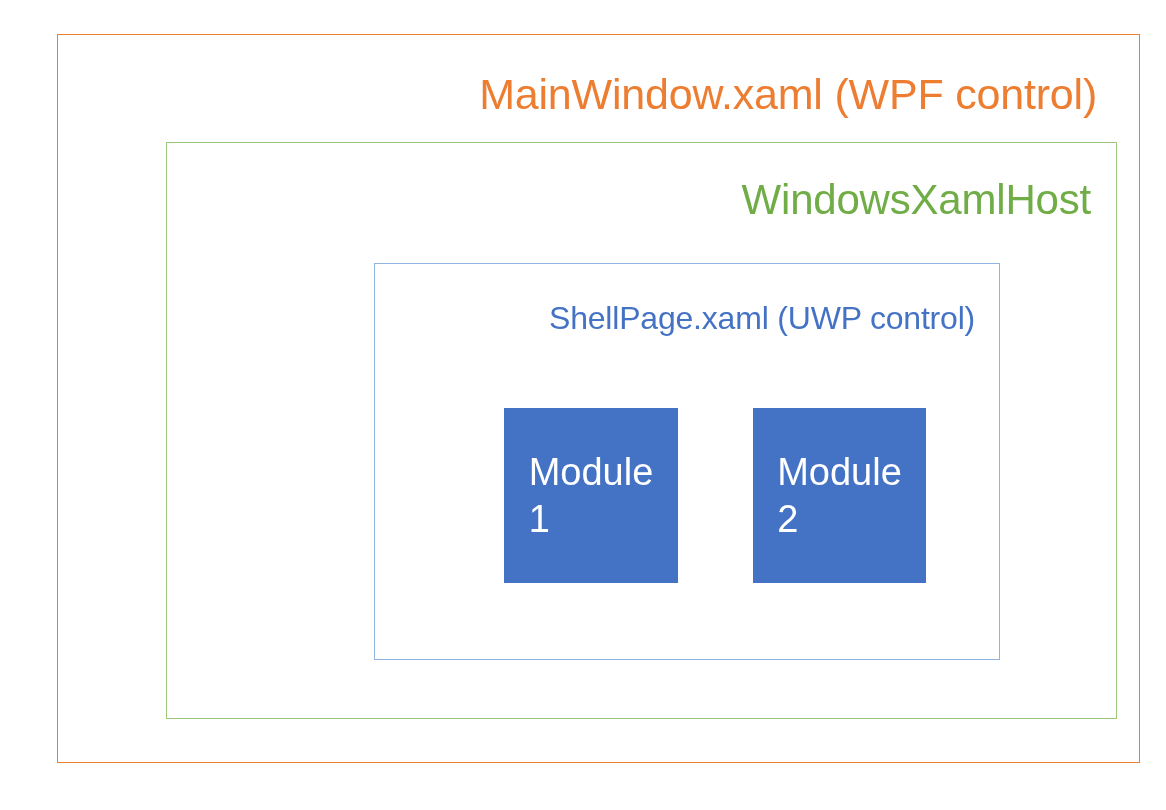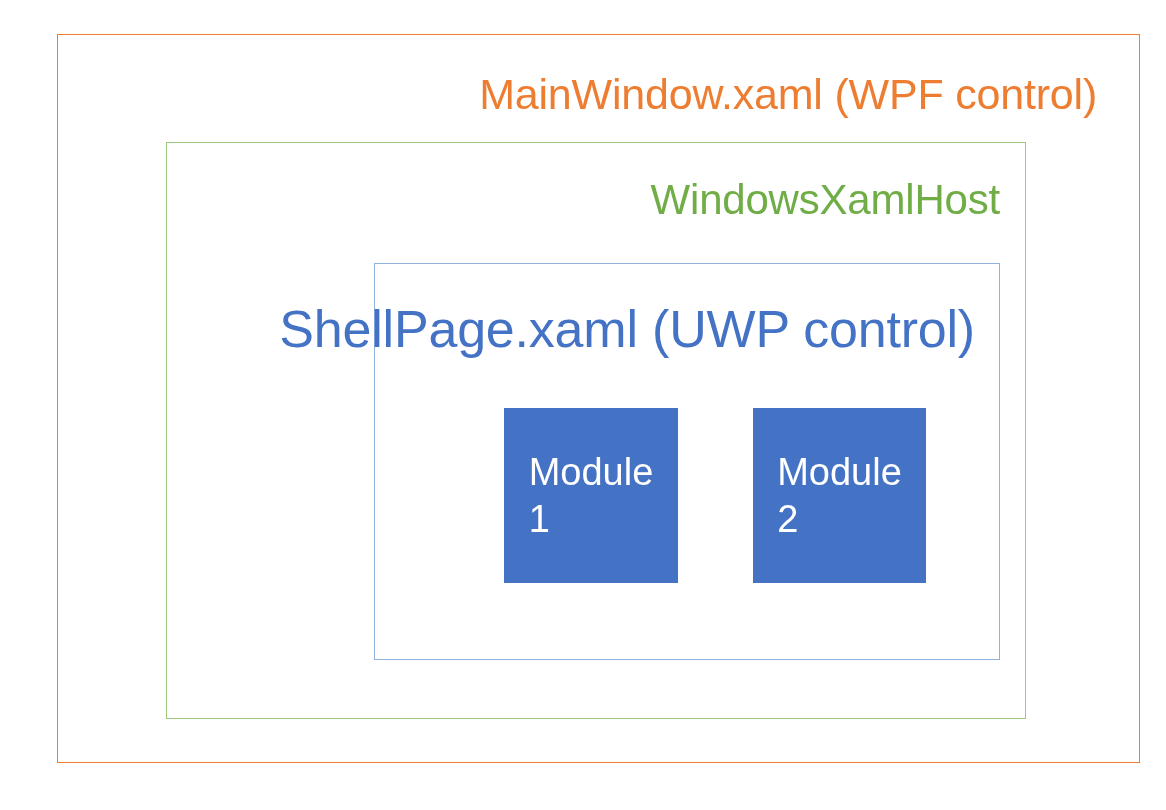--- a/index.html
+++ b/index.html
@@ -33,21 +33,21 @@
     box-sizing: border-box;
     border: 1.6px solid #ED7D31;
     background: #ffffff;
   }
 
   
   .box-host {
     position: absolute;
     left: 108px;          
     top: 107px;           
-    width: 860px;
+    width: 951px;
     height: 577px;
     box-sizing: border-box;
     border: 1.6px solid #9CC97B;
     background: #ffffff;
   }
 
   
   .box-uwp {
     position: absolute;
     left: 207px;          
@@ -77,21 +77,21 @@
   .label-host {
     right: 25px;
     top: 35px;
     font-size: 42px;
     color: #70AD47;
   }
 
   .label-uwp {
     right: 24px;
     top: 38px;
-    font-size: 52px;
+    font-size: 32px;
     color: #4472C4;
   }
 
   
   .module {
     position: absolute;
     top: 144px;           
     width: 174px;
     height: 175px;
     background: #4472C4;

